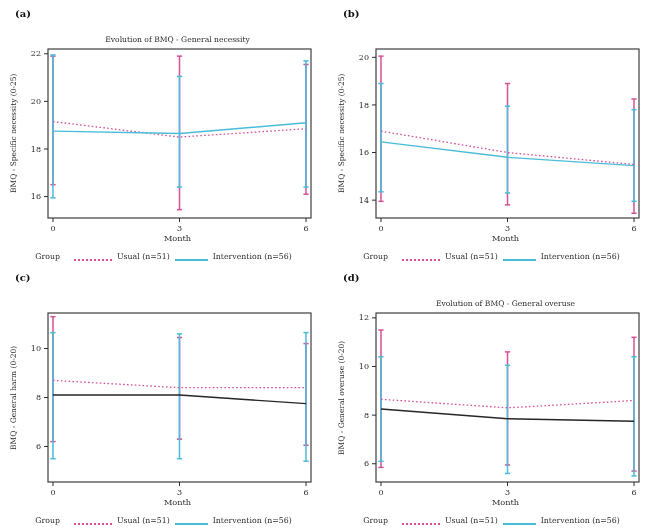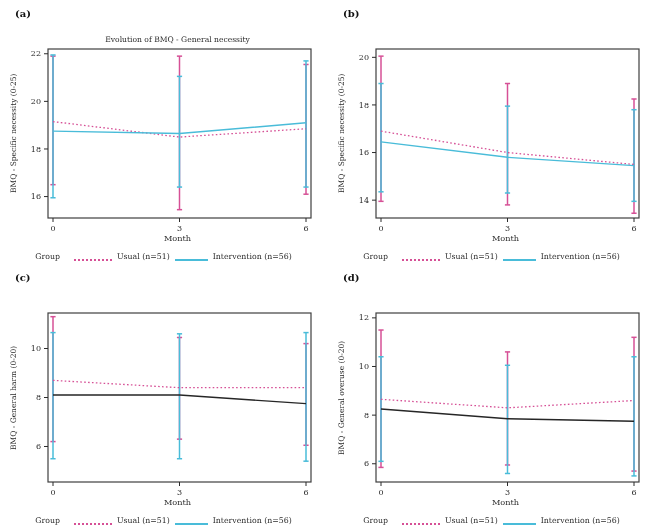--- a/index.html
+++ b/index.html
@@ -215,20 +215,21 @@
         <line x1="179.5" y1="209.48920863309354" x2="179.5" y2="101.28057553956832" stroke="#49bcd9" stroke-width="1.5"></line>
         <line x1="176.9" y1="209.48920863309354" x2="182.1" y2="209.48920863309354" stroke="#49bcd9" stroke-width="1.5"></line>
         <line x1="176.9" y1="101.28057553956832" x2="182.1" y2="101.28057553956832" stroke="#49bcd9" stroke-width="1.5"></line>
         <line x1="306" y1="211.9208633093525" x2="306" y2="92.76978417266184" stroke="#49bcd9" stroke-width="1.5"></line>
         <line x1="303.4" y1="211.9208633093525" x2="308.6" y2="211.9208633093525" stroke="#49bcd9" stroke-width="1.5"></line>
         <line x1="303.4" y1="92.76978417266184" x2="308.6" y2="92.76978417266184" stroke="#49bcd9" stroke-width="1.5"></line>
         <polyline points="53,135.32374100719423 179.5,143.8345323741007 306,136.53956834532374" fill="none" stroke="#d65096" stroke-width="1.3" stroke-dasharray="1.6 2.3"></polyline>
         <polyline points="53,145.0503597122302 179.5,154.77697841726618 306,157.20863309352518" fill="none" stroke="#262626" stroke-width="1.4"></polyline>
       </svg>
     <div class="plabel">(d)</div>
+    <div class="ptitle">Evolution of BMQ - General overuse</div>
     <div class="ylab">BMQ - General overuse (0-20)</div>
     <div class="xlab">Month</div>
     <div class="legend">
       <span class="lg-title">Group</span>
       <span class="lg-sample lg-dotted" style="border-top-color: rgb(214, 80, 150);"></span>
       <span class="lg-text">Usual (n=51)</span>
       <span class="lg-sample lg-solid" style="border-top-color: rgb(73, 188, 217);"></span>
       <span class="lg-text">Intervention (n=56)</span>
     </div>
   </div>

